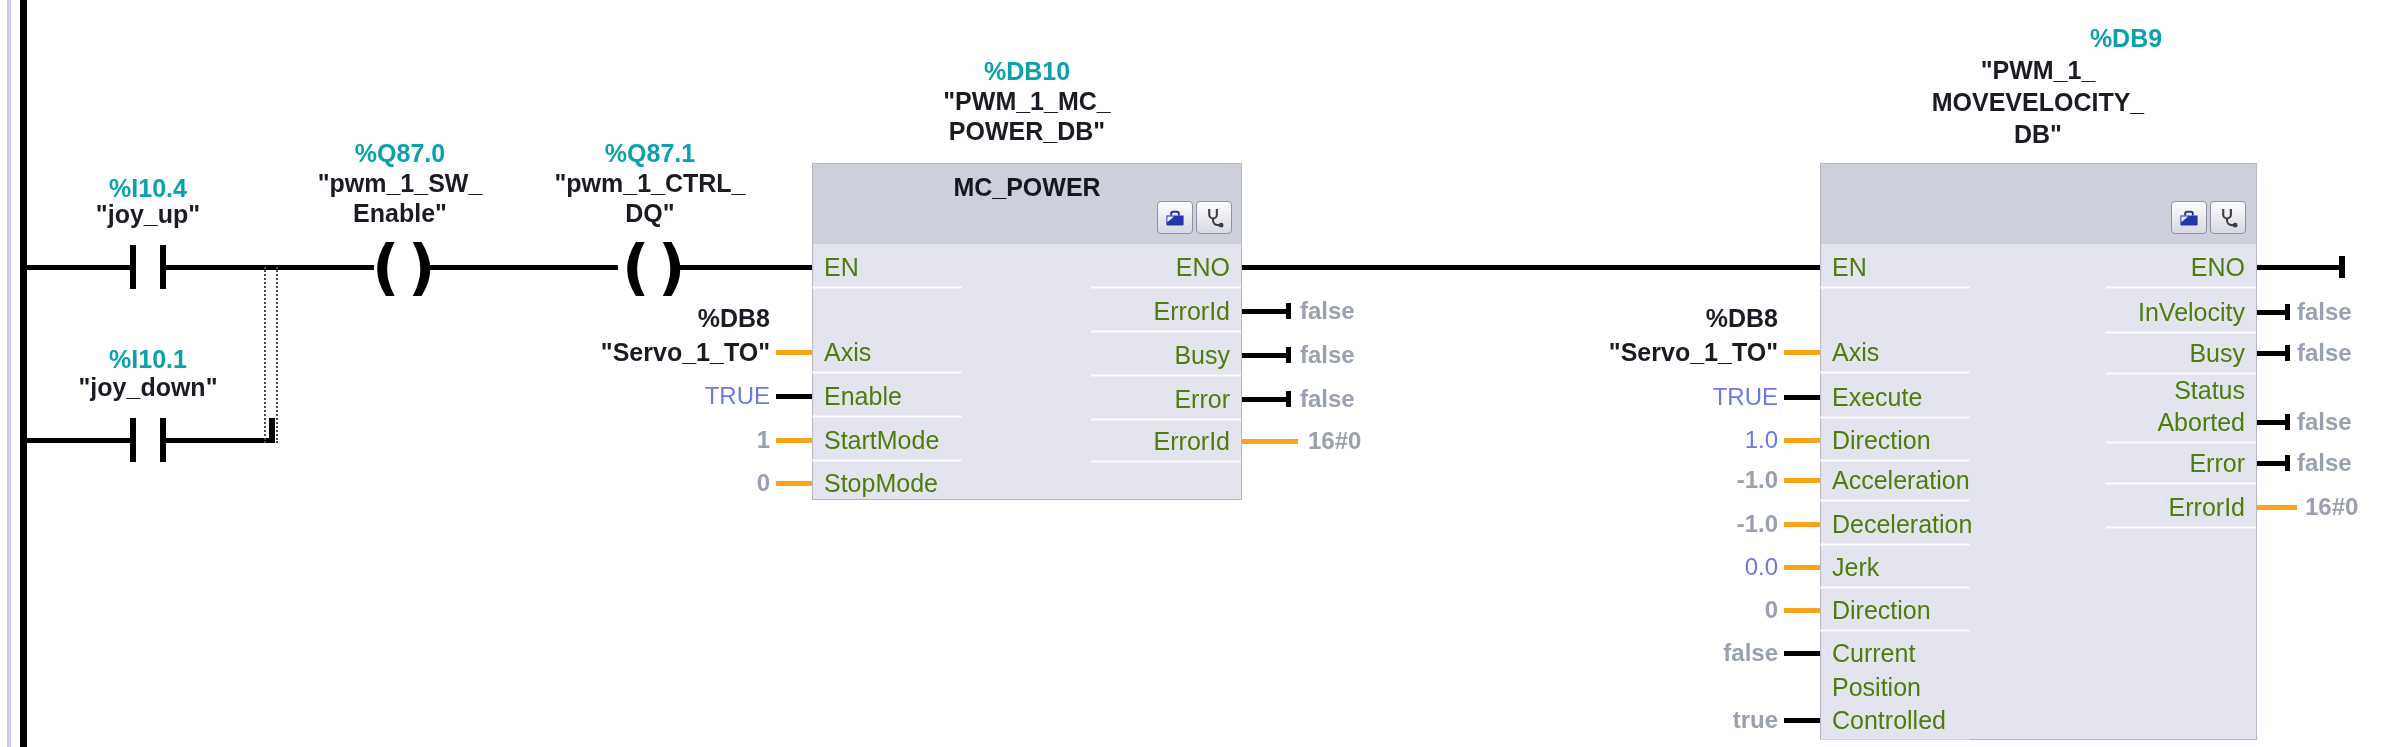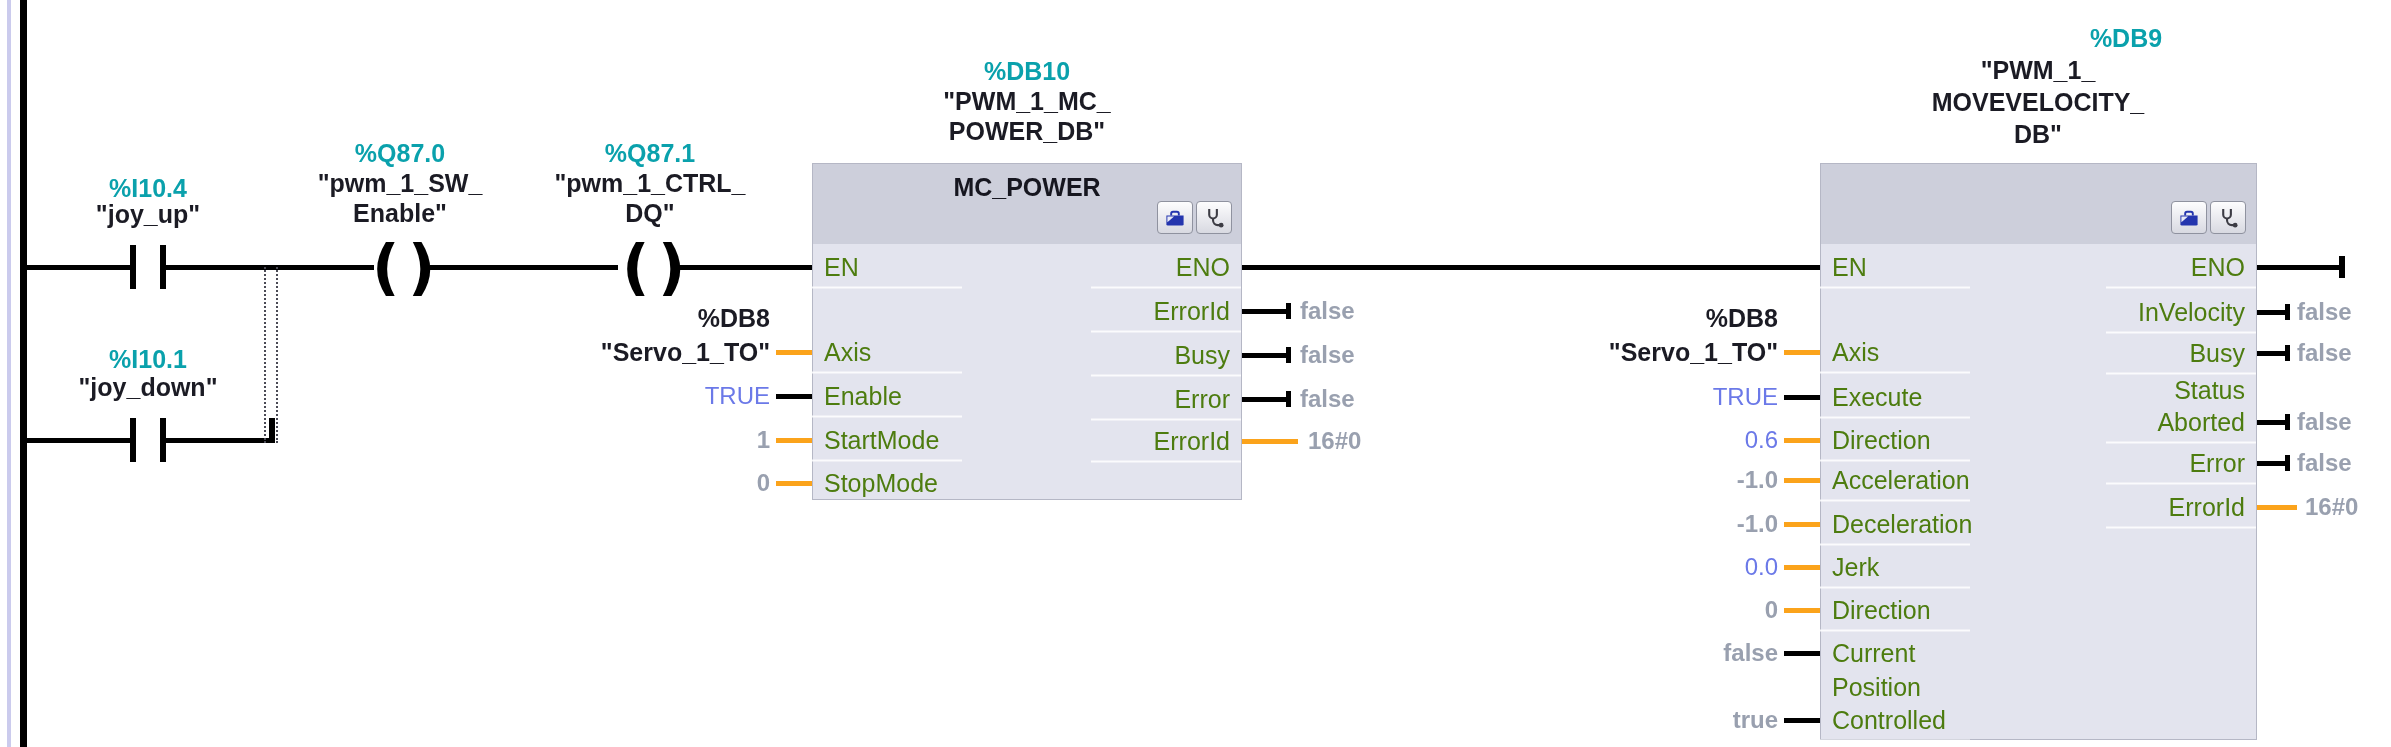--- a/index.html
+++ b/index.html
@@ -199,21 +199,21 @@
   <div class="pin pr" style="right:146px;top:312px">InVelocity</div>
   <div class="pin pr" style="right:146px;top:353px">Busy</div>
   <div class="pin pr nl" style="right:146px;top:390px">Status</div>
   <div class="pin pr" style="right:146px;top:422px">Aborted</div>
   <div class="pin pr" style="right:146px;top:463px">Error</div>
   <div class="pin pr" style="right:146px;top:507px">ErrorId</div>
 
   <div class="opr opaddr" style="right:613px;top:318px">%DB8</div>
   <div class="opr" style="right:613px;top:352px">"Servo_1_TO"</div>
   <div class="val vblue" style="right:613px;top:397px;text-align:right">TRUE</div>
-  <div class="val vblue" style="right:613px;top:440px;text-align:right">0.6</div>
+  <div class="val vblue" style="right:613px;top:440px;text-align:right">1.0</div>
   <div class="val vgray" style="right:613px;top:480px;text-align:right">-1.0</div>
   <div class="val vgray" style="right:613px;top:524px;text-align:right">-1.0</div>
   <div class="val vblue" style="right:613px;top:567px;text-align:right">0.0</div>
   <div class="val vgray" style="right:613px;top:610px;text-align:right">0</div>
   <div class="val vgray" style="right:613px;top:653px;text-align:right">false</div>
   <div class="val vgray" style="right:613px;top:720px;text-align:right">true</div>
 
   <div class="wire o" style="left:1784px;top:350px;width:36px"></div>
   <div class="wire" style="left:1784px;top:395px;width:36px"></div>
   <div class="wire o" style="left:1784px;top:438px;width:36px"></div>

